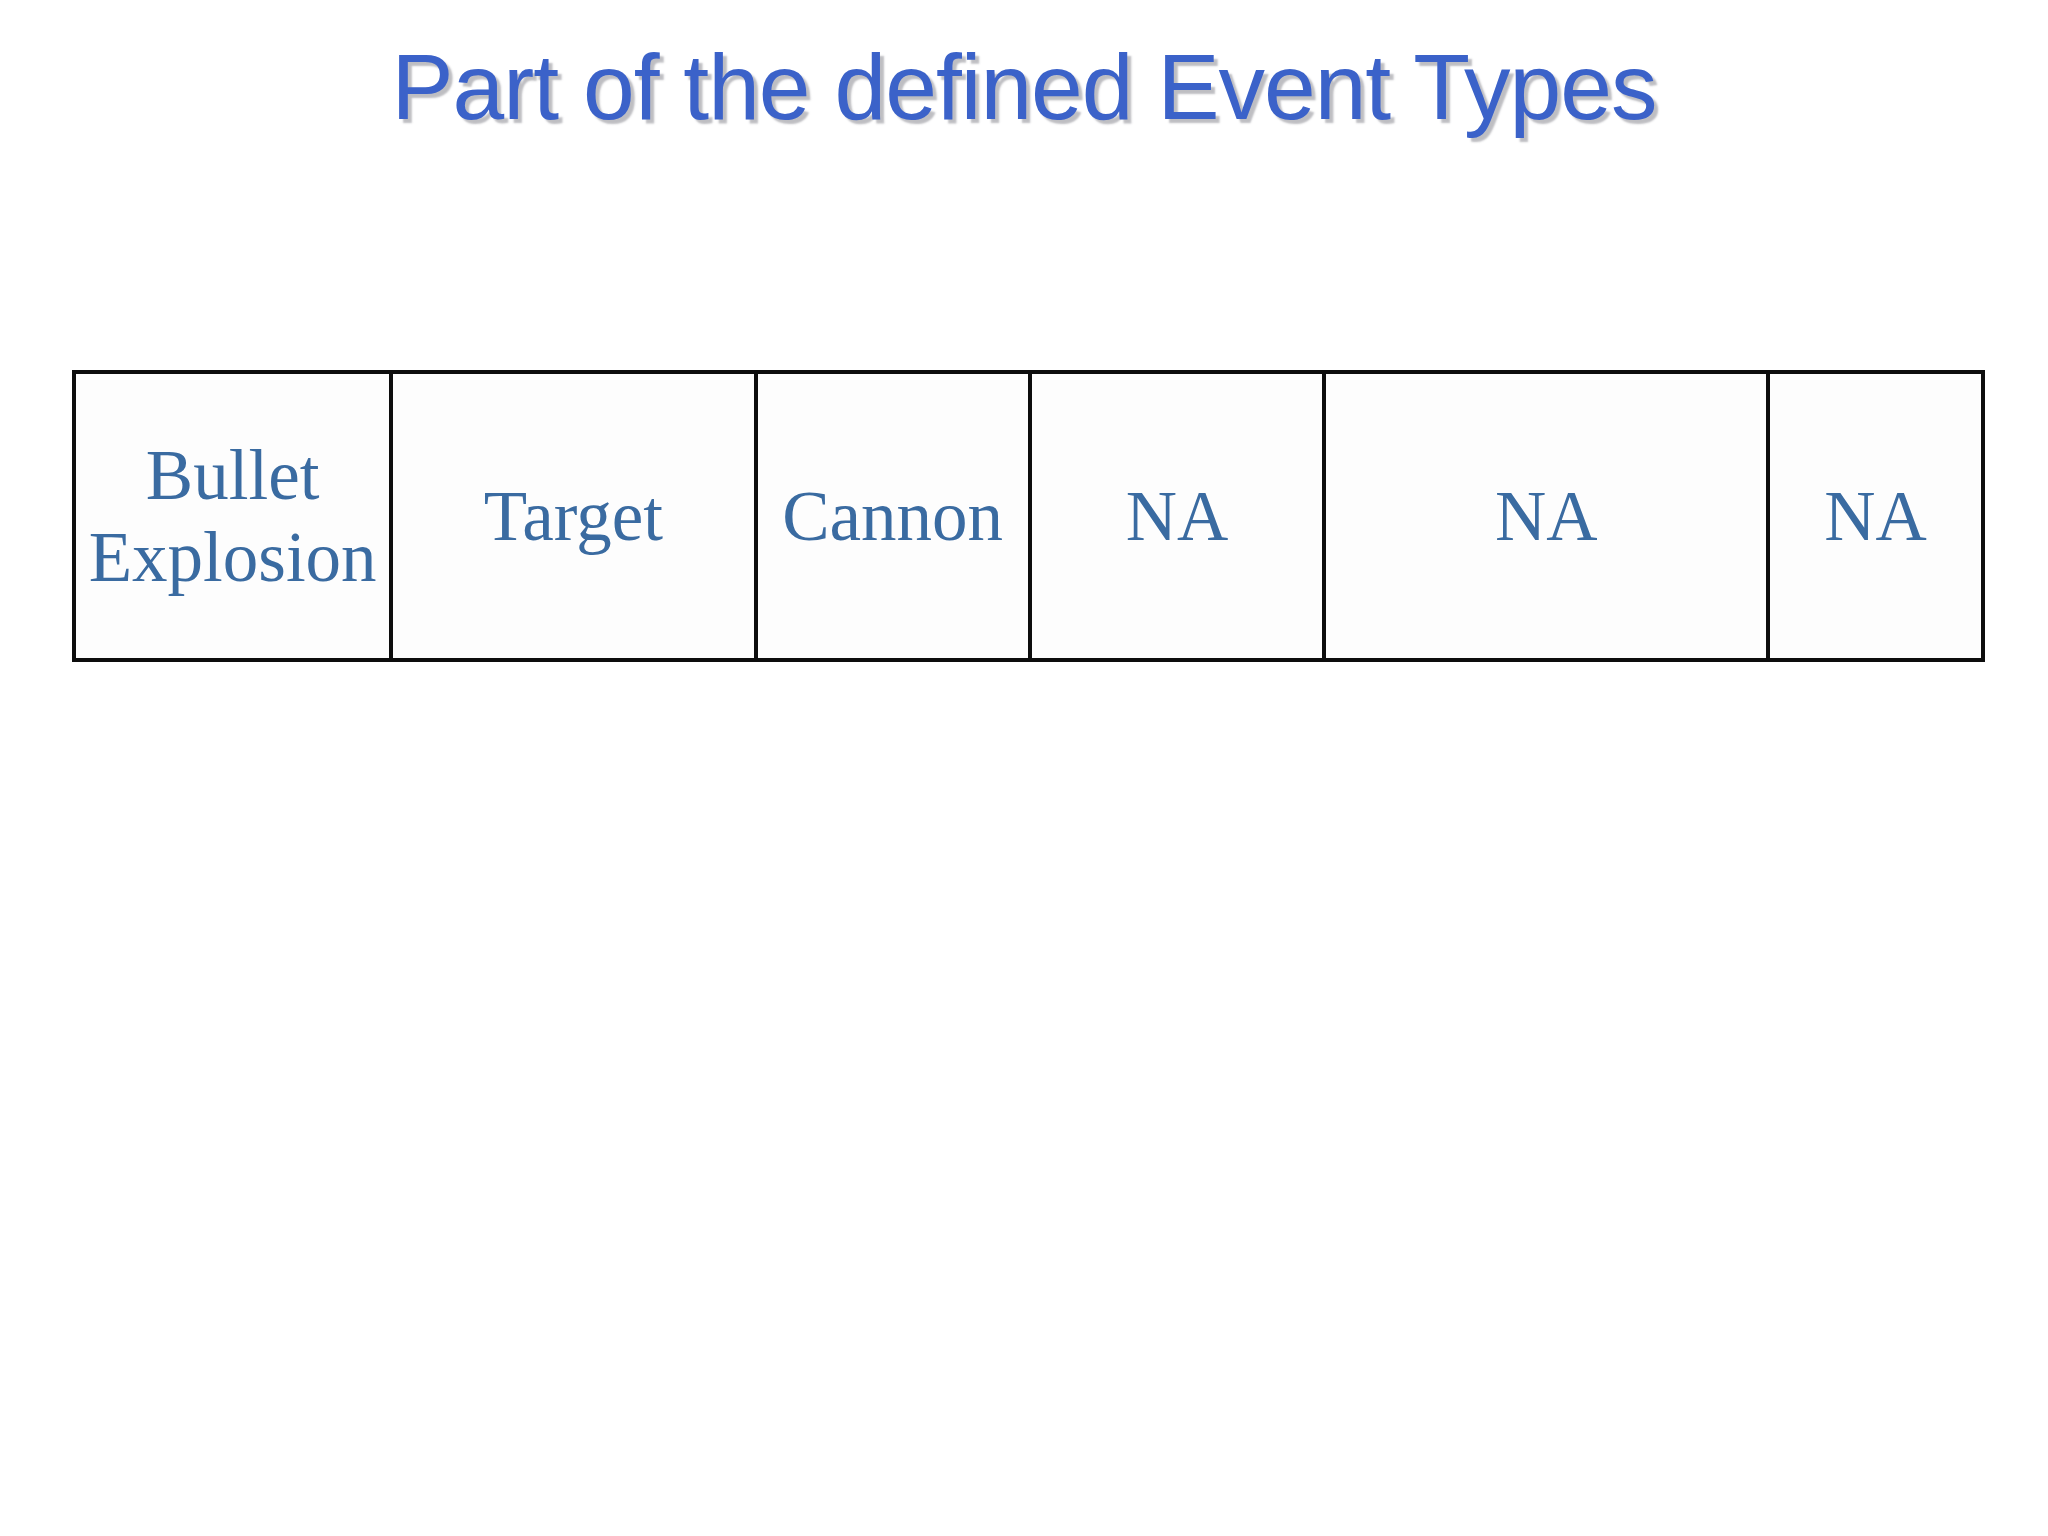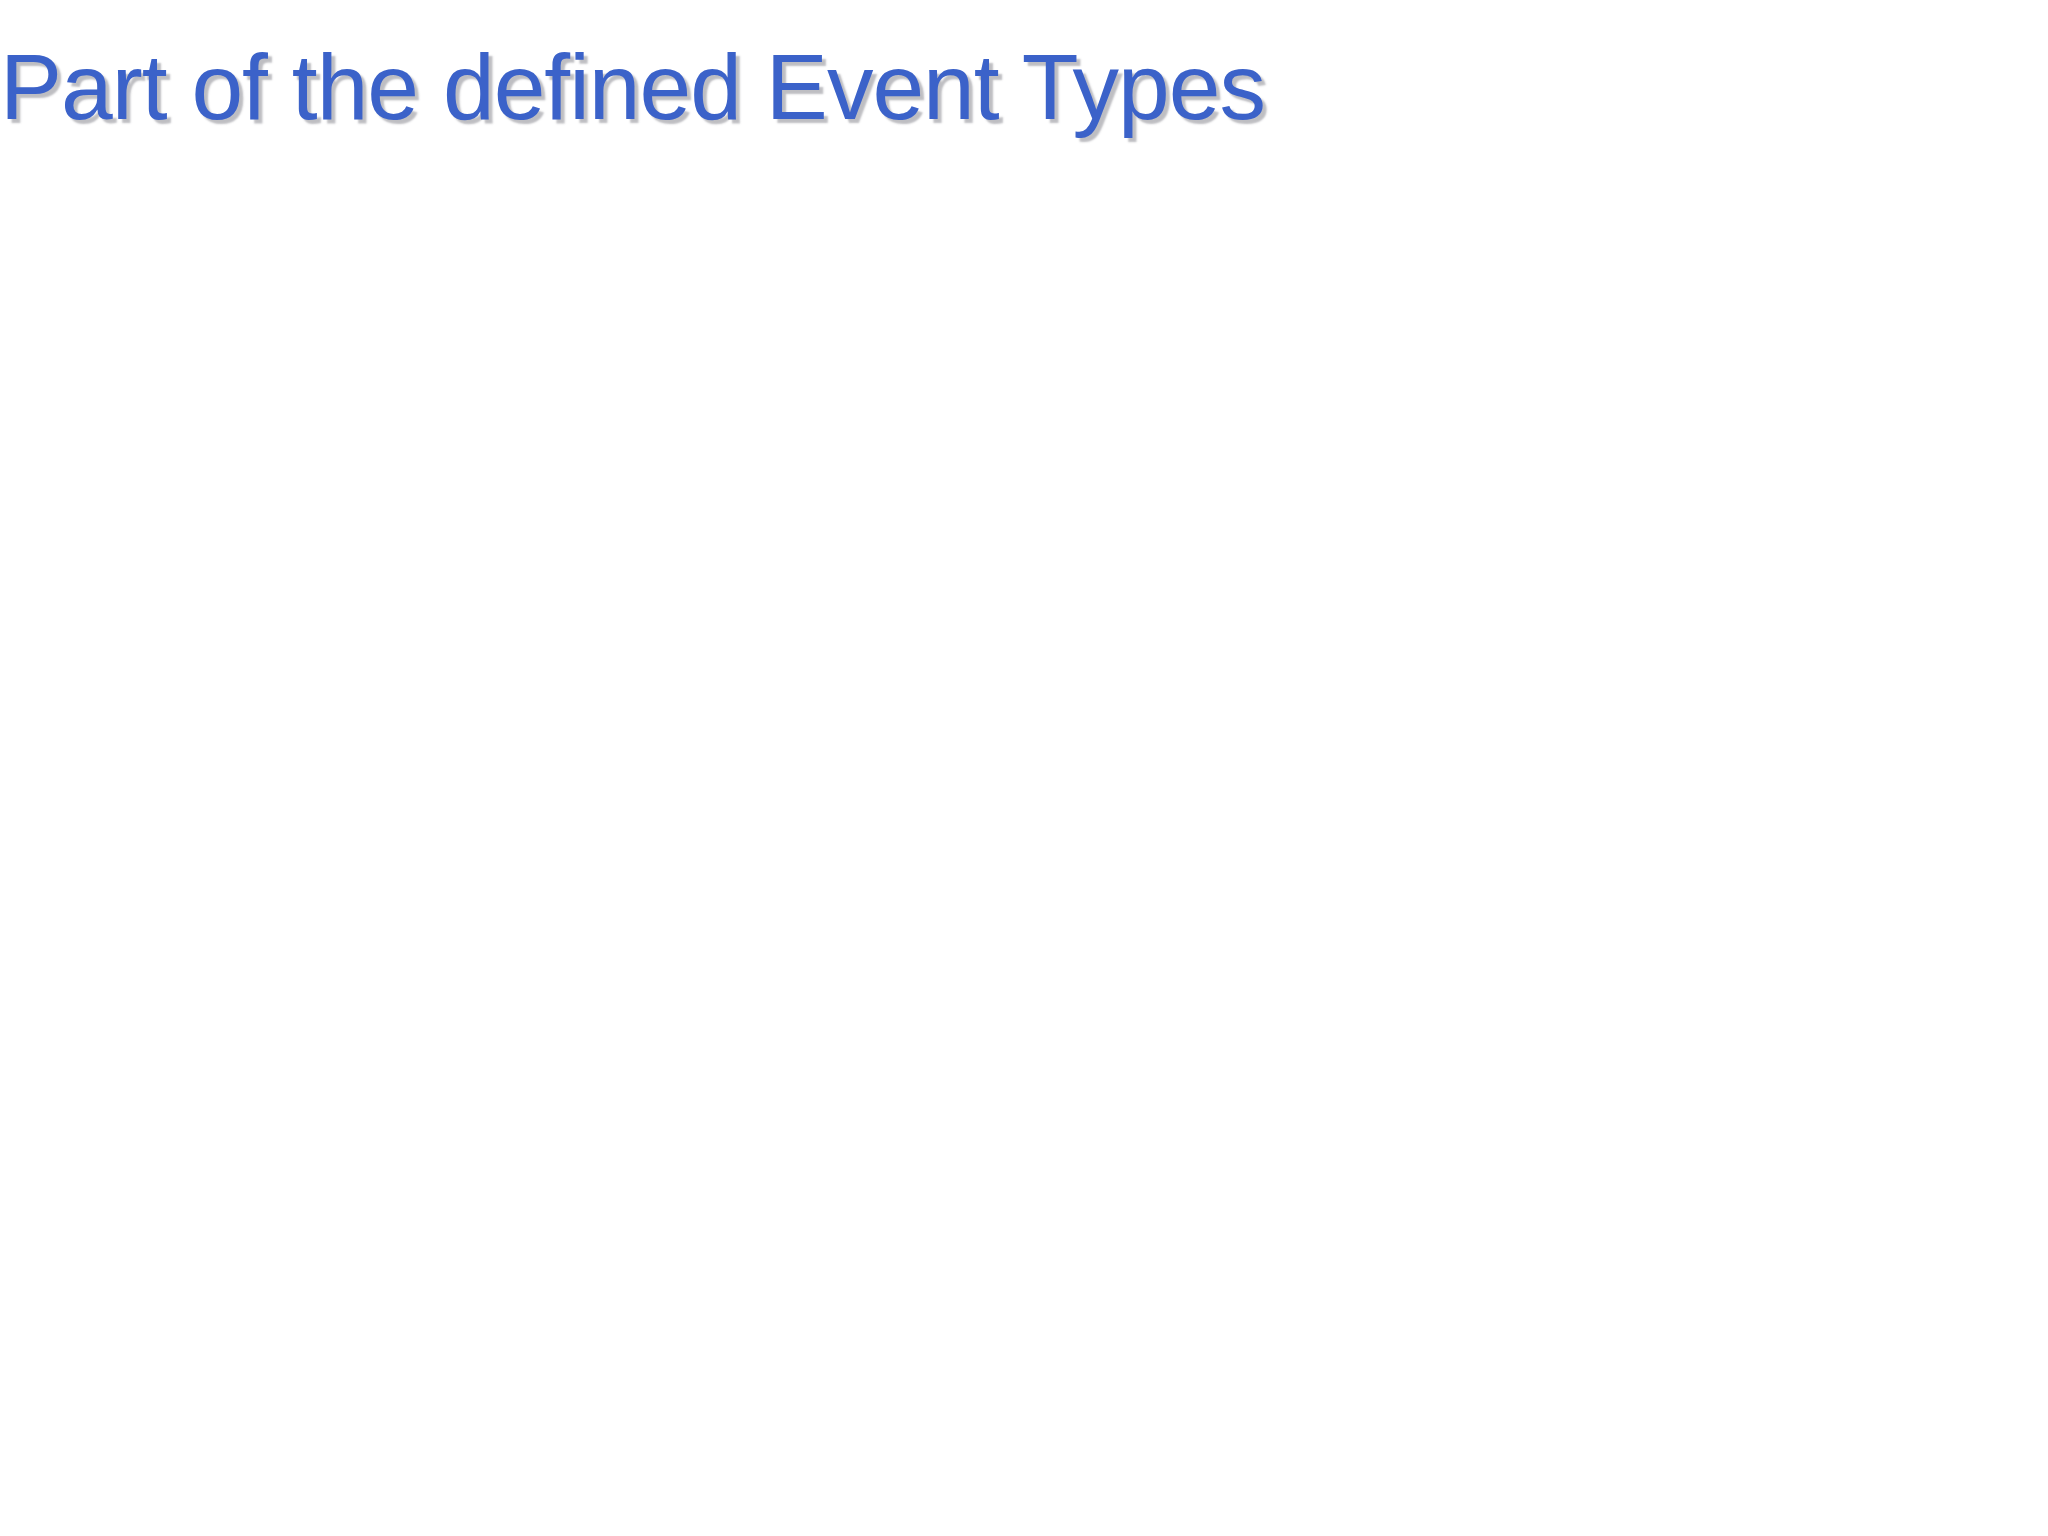--- a/index.html
+++ b/index.html
@@ -19,21 +19,21 @@
     font-family: "Liberation Sans", sans-serif;
   }
   .slide {
     position: relative;
     width: 2048px; height: 1536px;
     background: var(--page-bg);
   }
   .slide-title {
     position: absolute;
     top: 34px; left: 0; right: 0;
-    text-align: left;
+    text-align: center;
     font-family: "Liberation Sans", sans-serif;
     font-size: 93px;
     font-weight: 500;
     letter-spacing: -1px;
     color: var(--title-color);
     text-shadow: 4px 4px 2px rgba(110, 110, 120, 0.45);
     white-space: nowrap;
   }
   table.event-table {
     position: absolute;
@@ -83,16 +83,25 @@
   <table class="event-table">
     <colgroup>
       <col class="c-event">
       <col class="c-source">
       <col class="c-target">
       <col class="c-content">
       <col class="c-trigger">
       <col class="c-notes">
     </colgroup>
     <tbody>
+      <tr class="data-row-2">
+        <td>Bullet
+Explosion</td>
+        <td>Target</td>
+        <td>Cannon</td>
+        <td>NA</td>
+        <td>NA</td>
+        <td>NA</td>
+      </tr>
     </tbody>
   </table>
 
 </div>
 
 </body></html>

